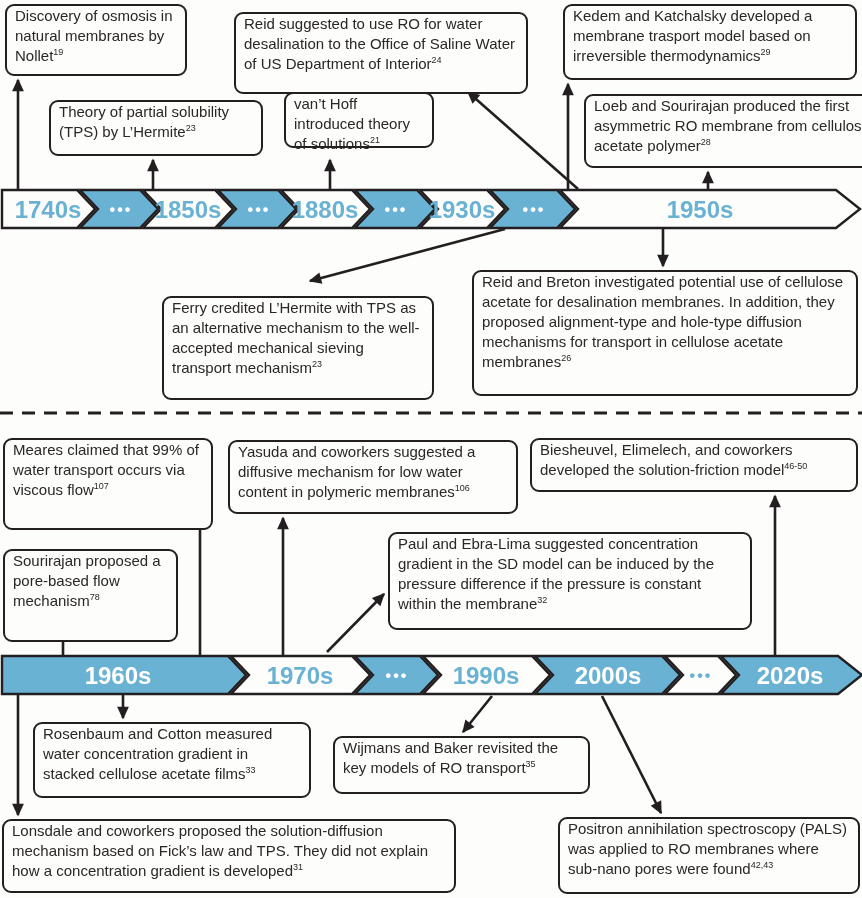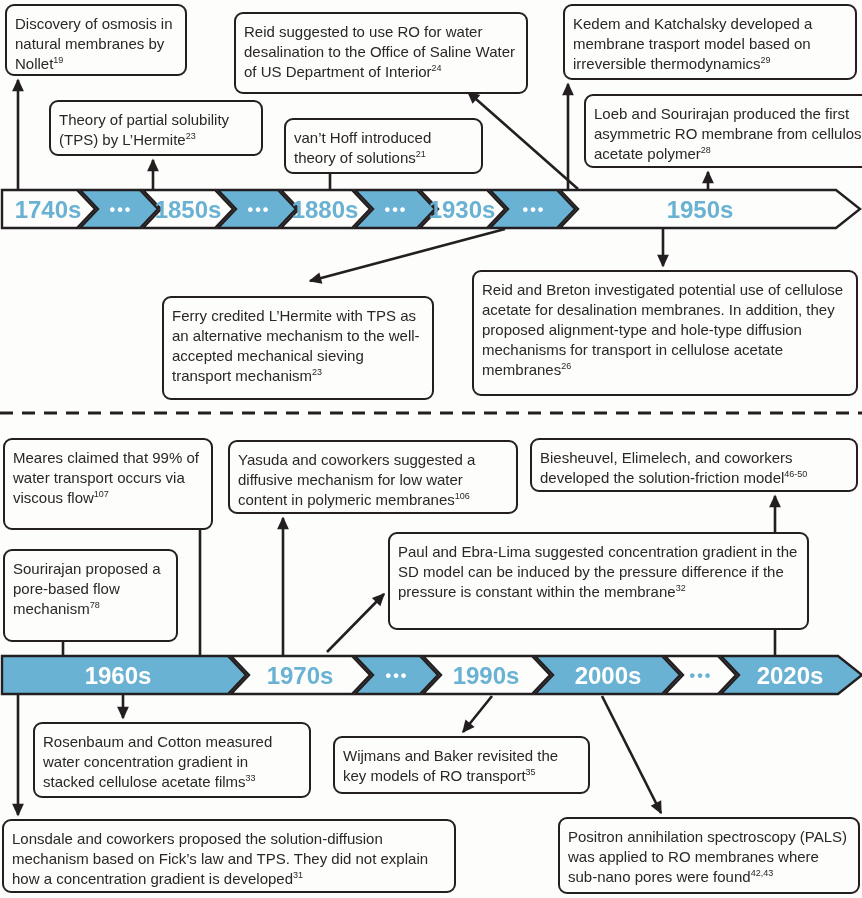--- a/index.html
+++ b/index.html
@@ -18,21 +18,21 @@
   .decade{font-family:"Liberation Sans",sans-serif;font-weight:bold;font-size:24px;text-anchor:middle;}
   .decade-blue{fill:var(--accent);}
   .decade-white{fill:#ffffff;}
   .dots{font-family:"Liberation Sans",sans-serif;font-weight:bold;font-size:16px;letter-spacing:2px;text-anchor:middle;}
   .dots-white{fill:#ffffff;}
   .dots-blue{fill:var(--accent);}
   .arrow{stroke:var(--ink);stroke-width:2.6;fill:none;marker-end:url(#ah);}
   .divider{stroke:var(--ink);stroke-width:3.2;stroke-dasharray:13 9;}
   .ebox{
     position:absolute;box-sizing:border-box;background:var(--paper);
-    border:2.2px solid var(--ink);border-radius:9px;padding:8px 8px;
+    border:2.2px solid var(--ink);border-radius:9px;padding:0 8px;
     font-size:15px;line-height:1.33;color:#2a2726;
   }
   .ebox sup{font-size:0.6em;line-height:0;}
 </style>
 </head>
 <body>
 
 <div class="canvas">
 
   <svg class="layer" width="862" height="898" viewBox="0 0 862 898">
@@ -113,21 +113,21 @@
   </div>
   <div class="ebox" style="left:234px;top:12px;width:294px;height:82px">
     <span>Reid suggested to use RO for water desalination to the Office of Saline Water of US Department of Interior</span><sup>24</sup>
   </div>
   <div class="ebox" style="left:563px;top:4px;width:294px;height:76px">
     <span>Kedem and Katchalsky developed a membrane trasport model based on irreversible thermodynamics</span><sup>29</sup>
   </div>
   <div class="ebox" style="left:49px;top:100px;width:214px;height:56px">
     <span>Theory of partial solubility (TPS) by L’Hermite</span><sup>23</sup>
   </div>
-  <div class="ebox" style="left:284px;top:118px;width:199px;height:56px">
+  <div class="ebox" style="left:284px;top:92px;width:150px;height:56px">
     <span>van’t Hoff introduced theory of solutions</span><sup>21</sup>
   </div>
   <div class="ebox" style="left:584px;top:94px;width:300px;height:74px">
     <span>Loeb and Sourirajan produced the first asymmetric RO membrane from cellulose acetate polymer</span><sup>28</sup>
   </div>
   <div class="ebox" style="left:162px;top:296px;width:272px;height:104px">
     <span>Ferry credited L’Hermite with TPS as an alternative mechanism to the well-accepted mechanical sieving transport mechanism</span><sup>23</sup>
   </div>
   <div class="ebox" style="left:472px;top:270px;width:386px;height:126px">
     <span>Reid and Breton investigated potential use of cellulose acetate for desalination membranes. In addition, they proposed alignment-type and hole-type diffusion mechanisms for transport in cellulose acetate membranes</span><sup>26</sup>
@@ -138,21 +138,21 @@
   </div>
   <div class="ebox" style="left:228px;top:440px;width:290px;height:74px">
     <span>Yasuda and coworkers suggested a diffusive mechanism for low water content in polymeric membranes</span><sup>106</sup>
   </div>
   <div class="ebox" style="left:530px;top:438px;width:328px;height:54px">
     <span>Biesheuvel, Elimelech, and coworkers developed the solution-friction model</span><sup>46-50</sup>
   </div>
   <div class="ebox" style="left:3px;top:549px;width:175px;height:93px">
     <span>Sourirajan proposed a pore-based flow mechanism</span><sup>78</sup>
   </div>
-  <div class="ebox" style="left:388px;top:532px;width:421px;height:98px">
+  <div class="ebox" style="left:388px;top:532px;width:364px;height:98px">
     <span>Paul and Ebra-Lima suggested concentration gradient in the SD model can be induced by the pressure difference if the pressure is constant within the membrane</span><sup>32</sup>
   </div>
   <div class="ebox" style="left:33px;top:722px;width:278px;height:76px">
     <span>Rosenbaum and Cotton measured water concentration gradient in stacked cellulose acetate films</span><sup>33</sup>
   </div>
   <div class="ebox" style="left:333px;top:736px;width:257px;height:58px">
     <span>Wijmans and Baker revisited the key models of RO transport</span><sup>35</sup>
   </div>
   <div class="ebox" style="left:2px;top:819px;width:454px;height:74px">
     <span>Lonsdale and coworkers proposed the solution-diffusion mechanism based on Fick’s law and TPS. They did not explain how a concentration gradient is developed</span><sup>31</sup>

